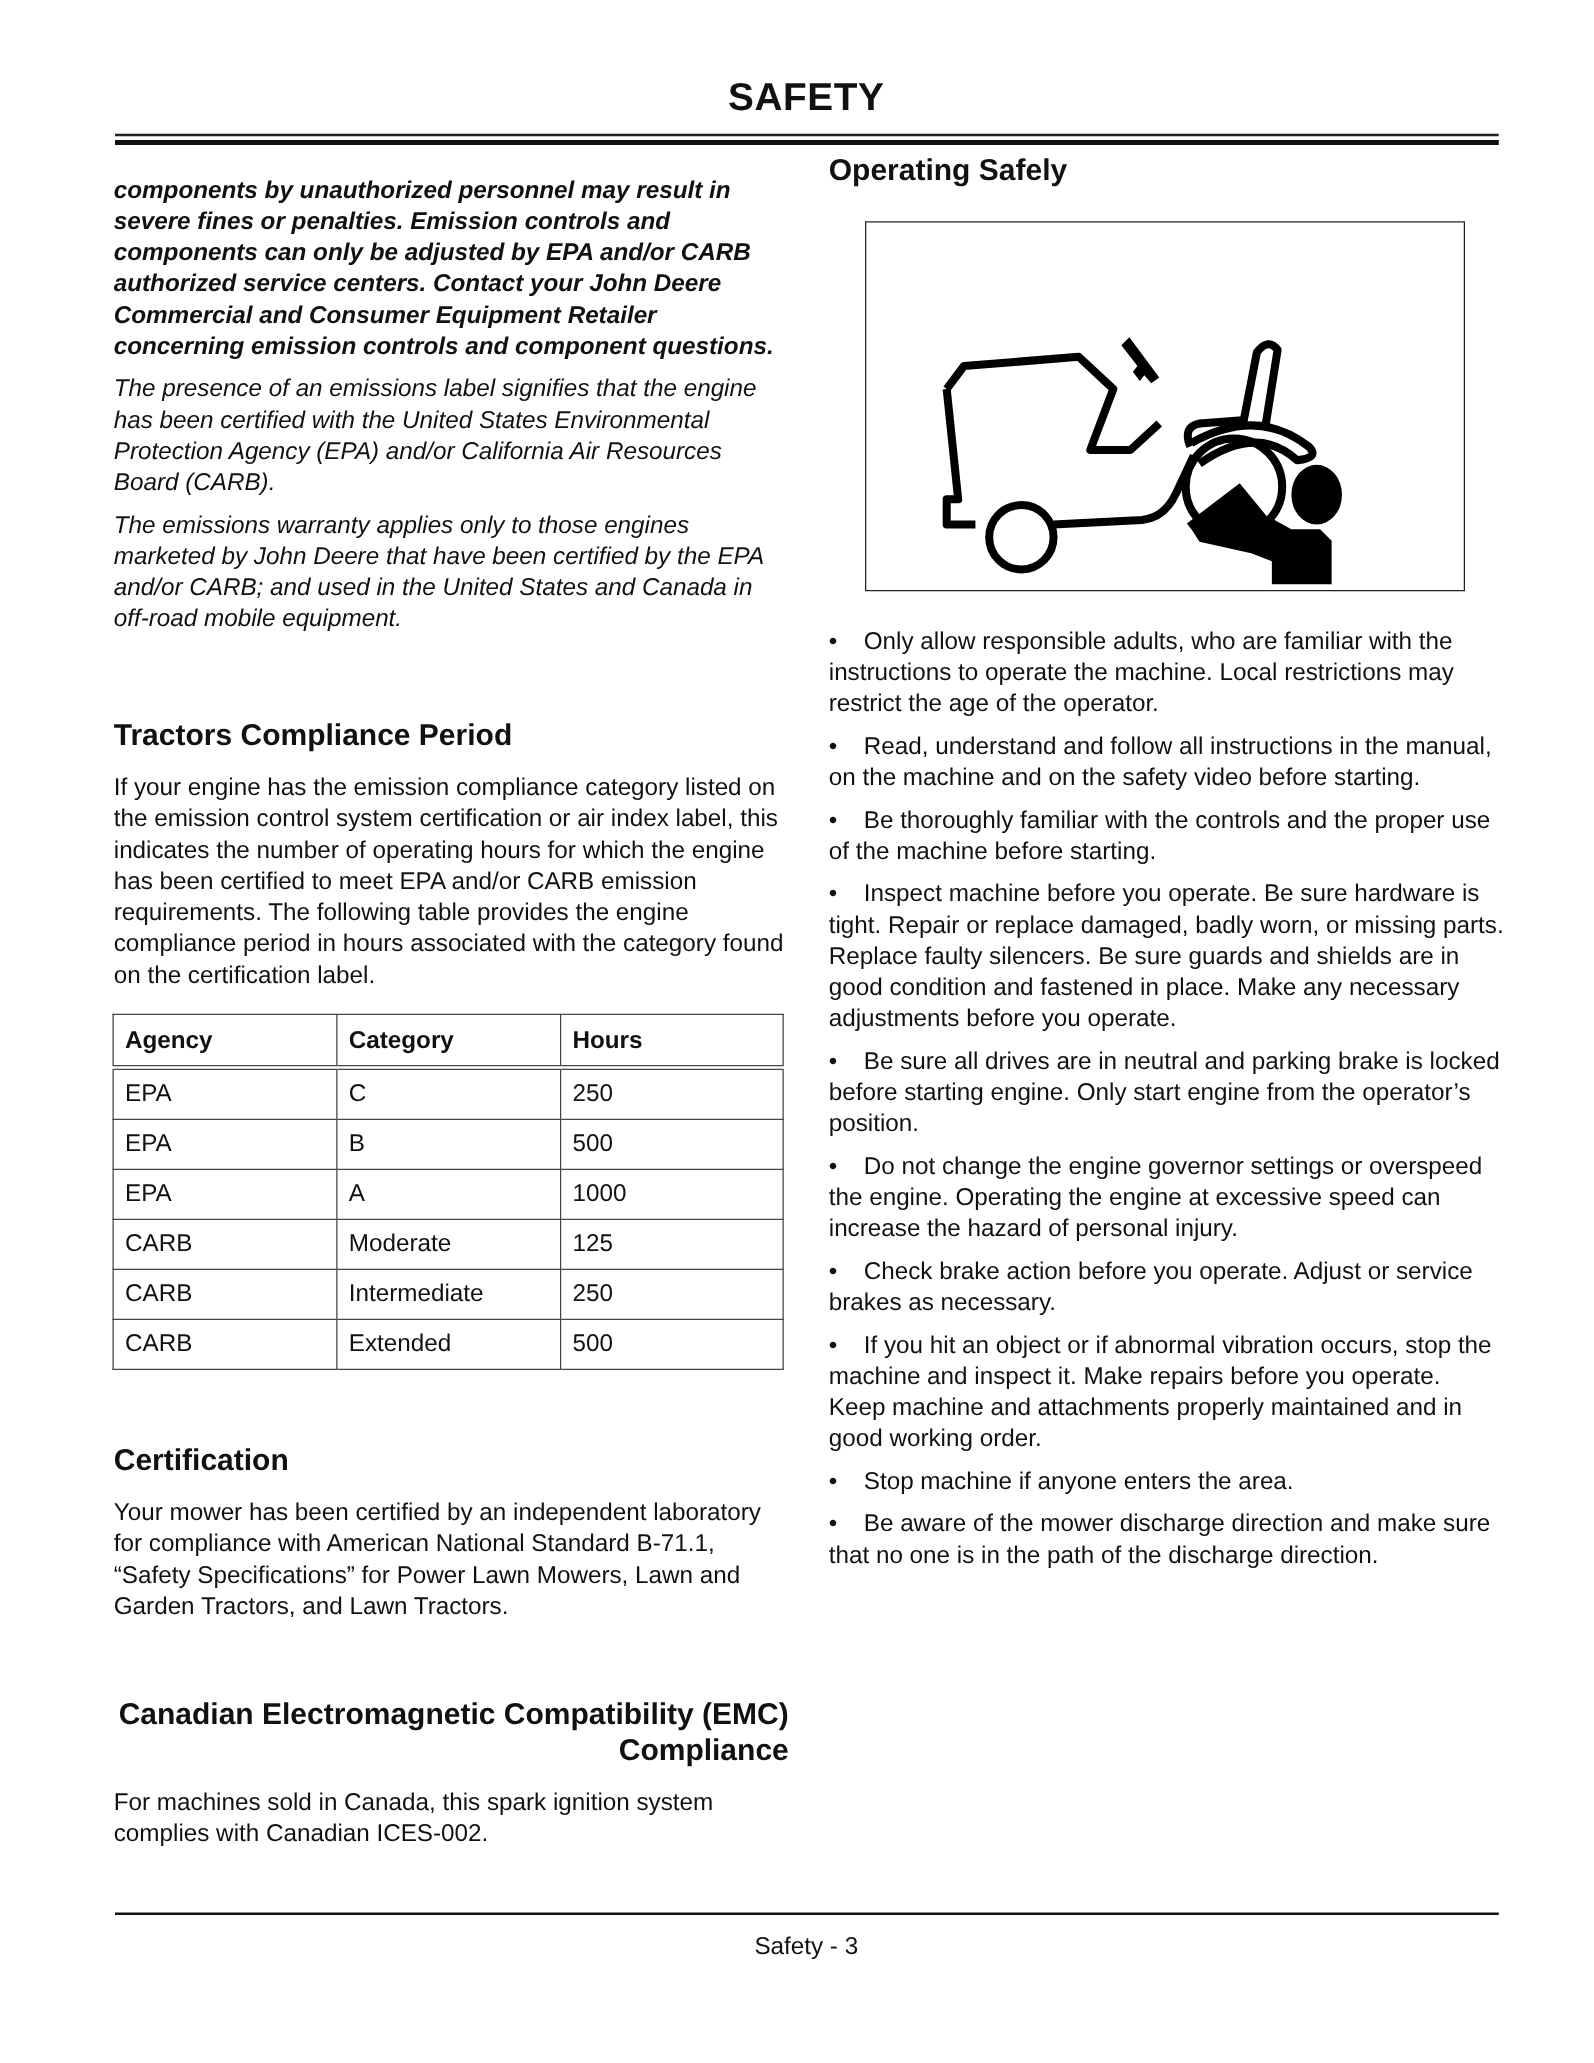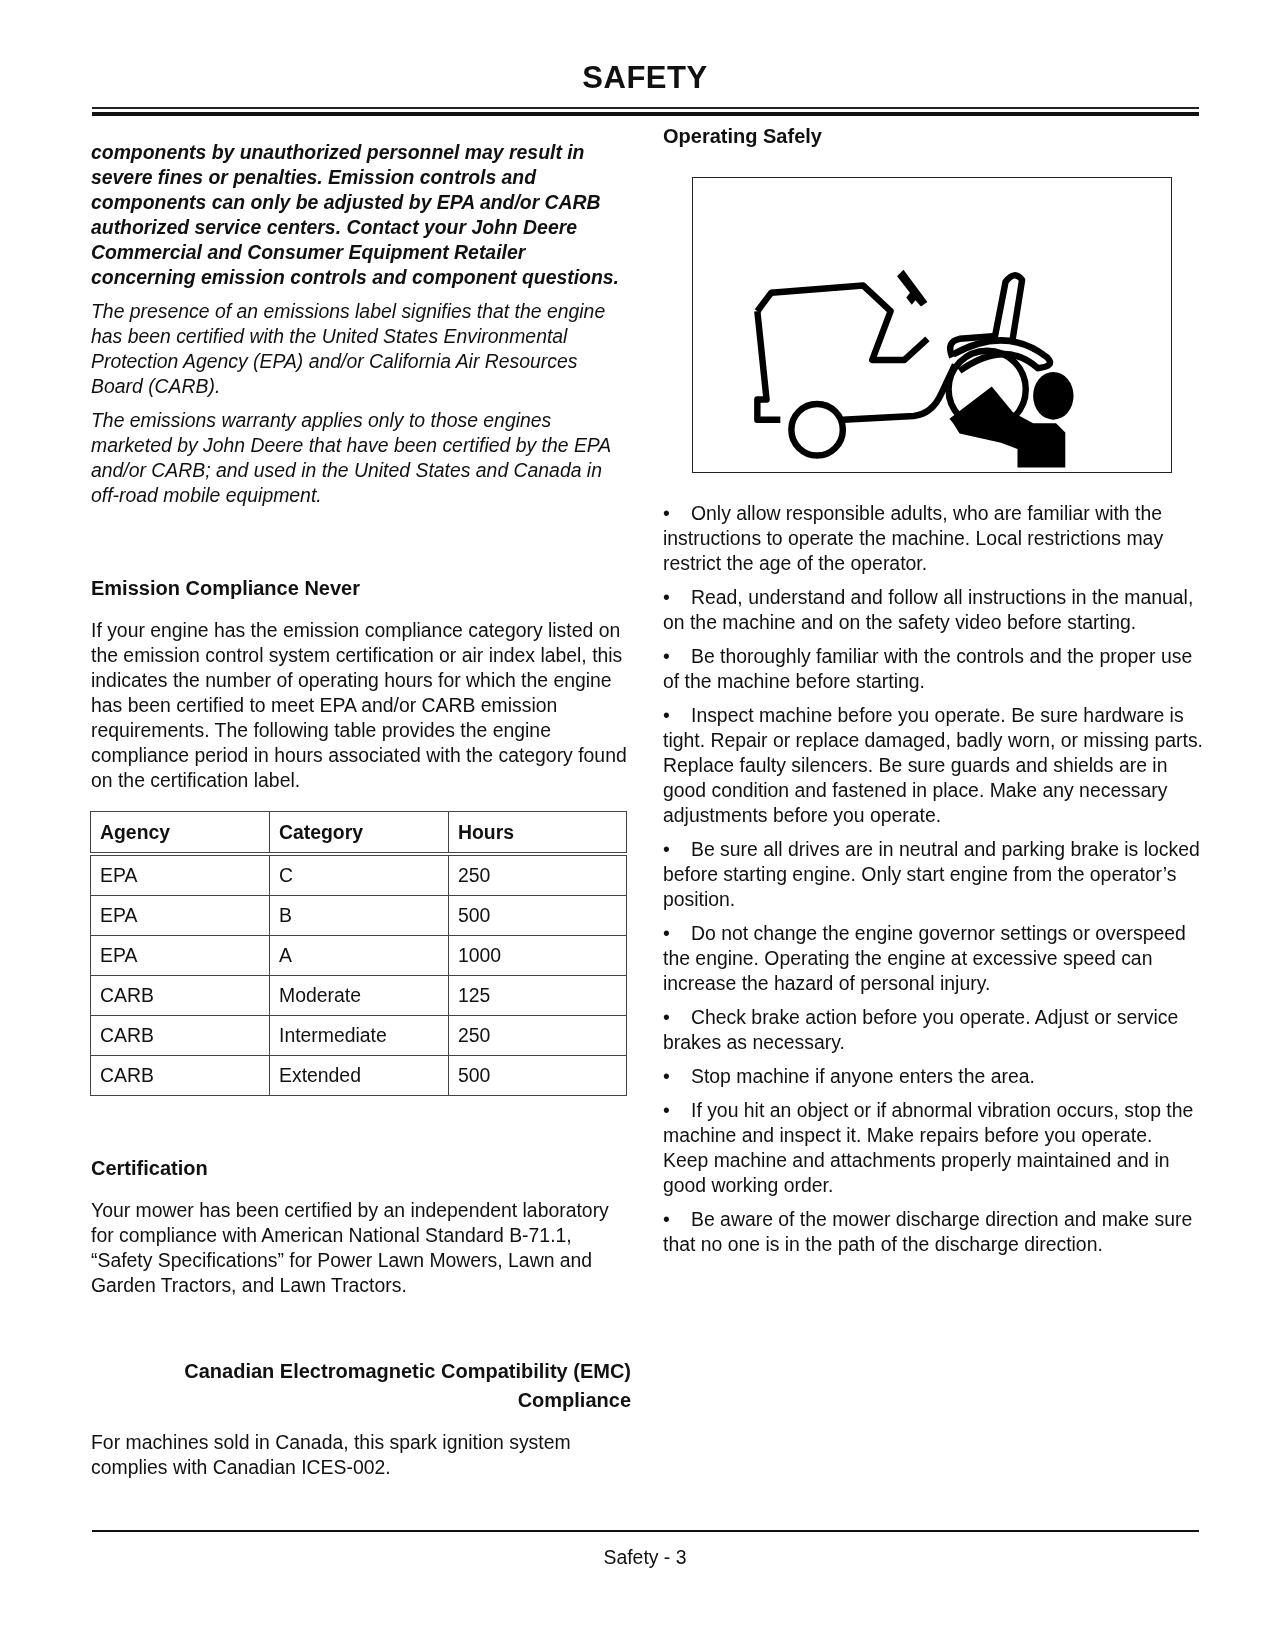--- a/index.html
+++ b/index.html
@@ -5,21 +5,21 @@
   html, body { margin:0; padding:0; background:#ffffff; }
   body { width:1275px; height:1650px; position:relative; overflow:hidden; color:#111; font-family:"Liberation Sans", sans-serif; }
   .page-title { position:absolute; top:60px; left:0; width:1290px; text-align:center; font-size:31px; font-weight:bold; letter-spacing:0.5px; margin:0; }
   .rule-top1 { position:absolute; left:92px; width:1107px; top:107px; height:2px; background:#222; }
   .rule-top2 { position:absolute; left:92px; width:1107px; top:112px; height:4px; background:#111; }
   .col { position:absolute; top:120px;margin-top:20px; }
   .col-left { left:91px; width:538px; }
   p { margin:0; font-size:19.4px; line-height:25px; }
   .warn-italic { font-weight:bold; font-style:italic; }
   .para { margin-top:9px;font-style:italic; }
-  h2 { font-size:20px; font-weight:bold; margin:0; line-height:29px; }
+  h2 { font-size:24px; font-weight:bold; margin:0; line-height:29px; }
   .abs { position:absolute; }
   table.ctable { position:absolute; left:90px; top:811px; width:537px; border-collapse:collapse; font-size:19.4px; }
   table.ctable td, table.ctable th { border:1.5px solid #444; text-align:left; padding:0 9px; height:39px; font-weight:normal;margin-left:32px; }
   table.ctable th { font-weight:bold; height:40px; border-bottom:4px double #444; }
   .figure-box { position:absolute; left:692px; top:177px; width:478px; height:294px; border:1.5px solid #222; }
   .bullet { margin-bottom:9px; }
   .bullet .dot { display:inline-block; width:28px; }
   .rule-bottom { position:absolute; left:92px; width:1107px; top:1530px; height:2px; background:#111; }
   .footer { position:absolute; top:1546px; left:0; width:1290px; text-align:center; font-size:19.4px; }
 </style>
@@ -29,21 +29,21 @@
 <h1 class="page-title">SAFETY</h1>
 <div class="rule-top1"></div>
 <div class="rule-top2"></div>
 
 <div class="col col-left">
   <p class="warn-italic">components by unauthorized personnel may result in severe fines or penalties. Emission controls and components can only be adjusted by EPA and/or CARB authorized service centers. Contact your John Deere Commercial and Consumer Equipment Retailer concerning emission controls and component questions.</p>
   <p class="para">The presence of an emissions label signifies that the engine has been certified with the United States Environmental Protection Agency (EPA) and/or California Air Resources Board (CARB).</p>
   <p class="para">The emissions warranty applies only to those engines marketed by John Deere that have been certified by the EPA and/or CARB; and used in the United States and Canada in off-road mobile equipment.</p>
 </div>
 
-<h2 class="abs" style="left:91px; top:574px;">Emission Compliance Never</h2>
+<h2 class="abs" style="left:91px; top:574px;">Tractors Compliance Period</h2>
 <p class="abs" style="left:91px; top:618px; width:538px;">If your engine has the emission compliance category listed on the emission control system certification or air index label, this indicates the number of operating hours for which the engine has been certified to meet EPA and/or CARB emission requirements. The following table provides the engine compliance period in hours associated with the category found on the certification label.</p>
 
 <table class="ctable">
   <thead>
     <tr>
       <th style="width:160px;">Agency</th>
       <th style="width:160px;">Category</th>
       <th>Hours</th>
     </tr>
   </thead>
@@ -117,19 +117,19 @@
 </div>
 
 <div class="abs" style="left:663px; top:501px; width:540px;">
   <p class="bullet"><span class="dot">•</span><span>Only allow responsible adults, who are familiar with the instructions to operate the machine. Local restrictions may restrict the age of the operator.</span></p>
   <p class="bullet"><span class="dot">•</span><span>Read, understand and follow all instructions in the manual, on the machine and on the safety video before starting.</span></p>
   <p class="bullet"><span class="dot">•</span><span>Be thoroughly familiar with the controls and the proper use of the machine before starting.</span></p>
   <p class="bullet"><span class="dot">•</span><span>Inspect machine before you operate. Be sure hardware is tight. Repair or replace damaged, badly worn, or missing parts. Replace faulty silencers. Be sure guards and shields are in good condition and fastened in place. Make any necessary adjustments before you operate.</span></p>
   <p class="bullet"><span class="dot">•</span><span>Be sure all drives are in neutral and parking brake is locked before starting engine. Only start engine from the operator’s position.</span></p>
   <p class="bullet"><span class="dot">•</span><span>Do not change the engine governor settings or overspeed the engine. Operating the engine at excessive speed can increase the hazard of personal injury.</span></p>
   <p class="bullet"><span class="dot">•</span><span>Check brake action before you operate. Adjust or service brakes as necessary.</span></p>
+  <p class="bullet"><span class="dot">•</span><span>If you hit an object or if abnormal vibration occurs, stop the machine and inspect it. Make repairs before you operate. Keep machine and attachments properly maintained and in good working order.</span></p>
   <p class="bullet"><span class="dot">•</span><span>Stop machine if anyone enters the area.</span></p>
-  <p class="bullet"><span class="dot">•</span><span>If you hit an object or if abnormal vibration occurs, stop the machine and inspect it. Make repairs before you operate. Keep machine and attachments properly maintained and in good working order.</span></p>
   <p class="bullet"><span class="dot">•</span><span>Be aware of the mower discharge direction and make sure that no one is in the path of the discharge direction.</span></p>
 </div>
 
 <div class="rule-bottom"></div>
 <div class="footer">Safety - 3</div>
 
 </body></html>

